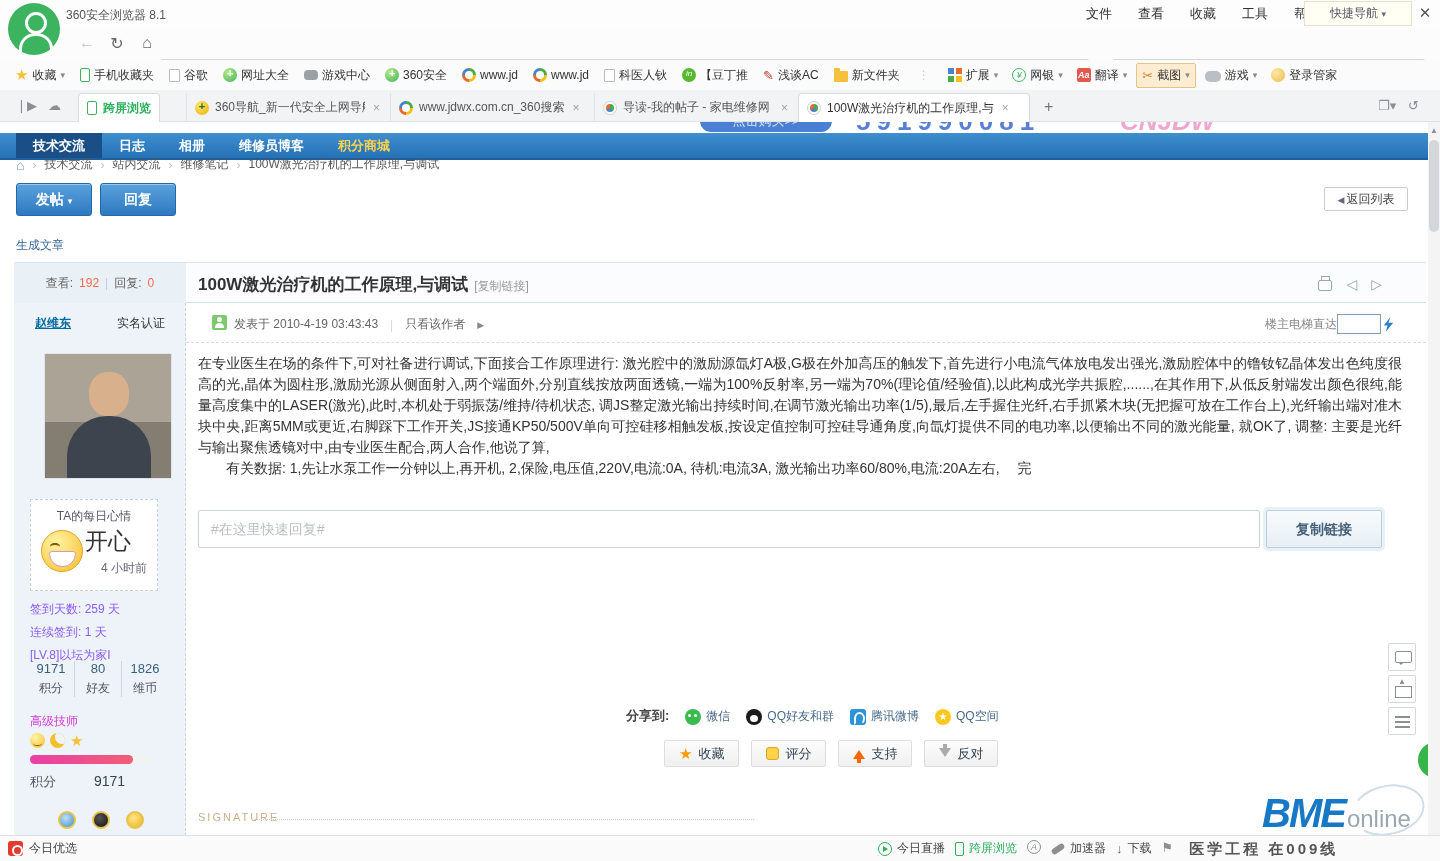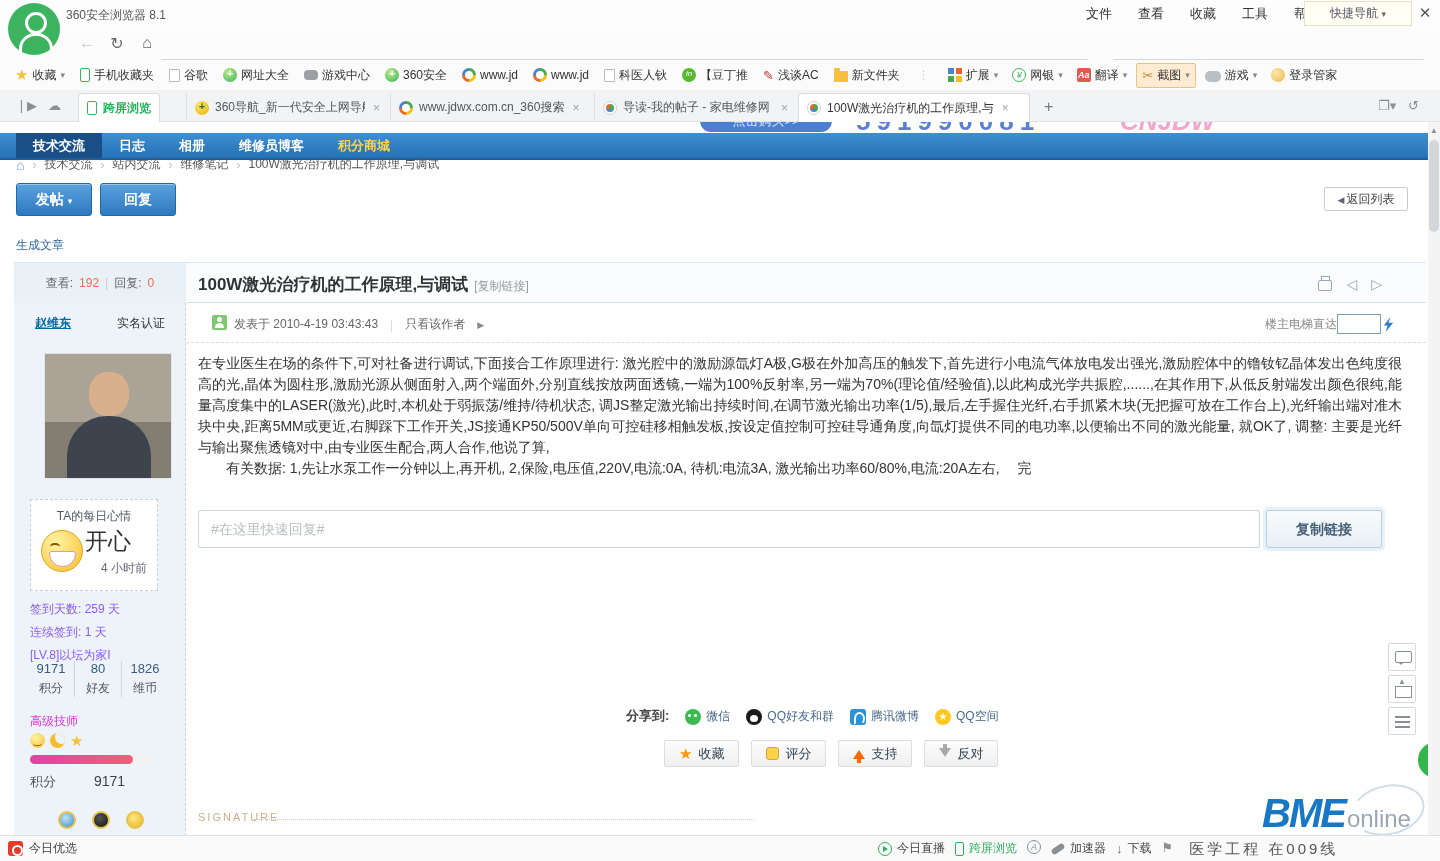--- a/index.html
+++ b/index.html
@@ -294,21 +294,21 @@
   .st-item.green { color:#2bb05c; }
   .st-play { width:14px; height:14px; border:1.5px solid #2bb05c; border-radius:50%; position:relative; }
   .st-play::before { content:""; position:absolute; left:4px; top:3px; border:3px solid transparent; border-left:5px solid #2bb05c; }
   .st-phone { width:9px; height:14px; border:1.5px solid #2bb05c; border-radius:2px; }
   .st-a { width:14px; height:14px; border:1.5px solid #8a8f94; border-radius:50%; color:#8a8f94; font-size:9px; text-align:center; line-height:12px; }
   .st-rocket { width:14px; height:6px; border-radius:3px; background:#8a8f94; transform:rotate(-35deg); }
   .st-down { color:#667; font-size:13px; }
   .st-down::before { content:"\2193"; }
   .st-flag { color:#8a8f94; font-size:13px; }
   .st-flag::before { content:"\2691"; }
-  .st-ghost { color:#555; font-size:15px; font-weight:normal; letter-spacing:3px; margin-left:6px; }
+  .st-ghost { color:#555; font-size:15px; font-weight:bold; letter-spacing:3px; margin-left:6px; }
 </style>
 </head>
 <body>
 
 <div class="screen">
 
   <div class="titlebar">
     <div class="avatar-badge"></div>
     <div class="win-title">360安全浏览器 8.1</div>
     <div class="menu-overflow">›</div>

